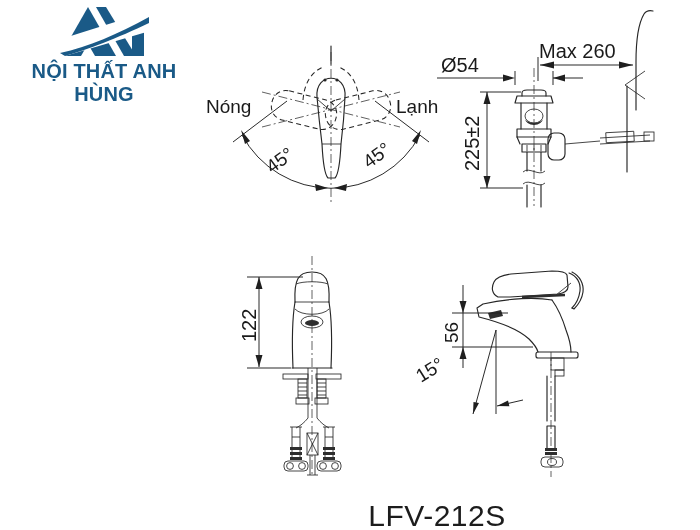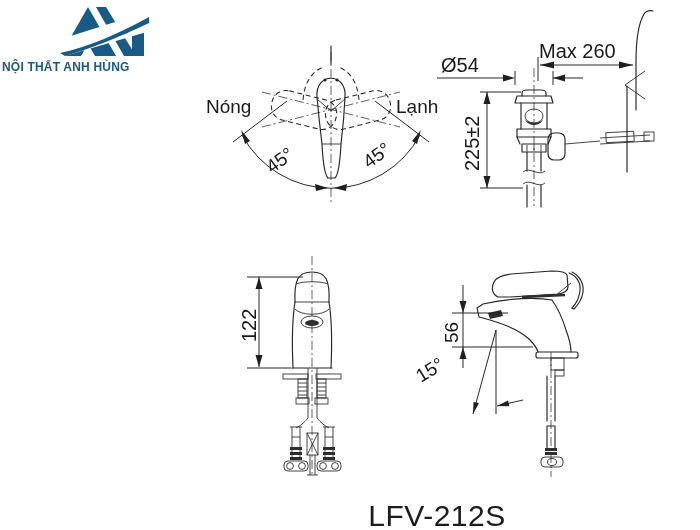--- a/index.html
+++ b/index.html
@@ -1,22 +1,22 @@
 <!DOCTYPE html>
 <html style="--brand: #1a5a87;"><head>
 <meta charset="utf-8">
 <style>
   :root{ --brand:#1a5a87; --ink:#262626; --dim:#1f1f1f; }
   html,body{margin:0;padding:0;background:#fff;}
   .canvas{position:relative;width:700px;height:530px;background:#ffffff;overflow:hidden;
           font-family:"Liberation Sans","DejaVu Sans",sans-serif;}
   .logo{position:absolute;left:8px;top:2px;width:192px;height:88px;}
   .logo-mark{position:absolute;left:46px;top:2px;width:100px;height:56px;}
-  .logo-text{position:absolute;left:-6px;top:58px;width:204px;text-align:left;
-             font-weight:700;font-size:12px;letter-spacing:.2px;color:var(--brand);
+  .logo-text{position:absolute;left:-6px;top:58px;width:204px;text-align:center;
+             font-weight:700;font-size:20px;letter-spacing:.2px;color:var(--brand);
              font-family:"Liberation Sans","DejaVu Sans",sans-serif;}
   .model-label{position:absolute;left:357px;top:499px;width:160px;text-align:center;
                font-size:30px;color:#1c1c1c;letter-spacing:.5px;}
   svg text{fill:#1a1a1a;}
   .dim-text{font-size:20px;}
   .dim-text-sm{font-size:19px;}
   .lbl-text{font-size:19px;}
   .geo{stroke:var(--ink);stroke-width:1.15;fill:none;stroke-linecap:round;stroke-linejoin:round;}
   .geo-thin{stroke:var(--ink);stroke-width:.85;fill:none;}
   .dimline{stroke:var(--dim);stroke-width:.95;fill:none;}

